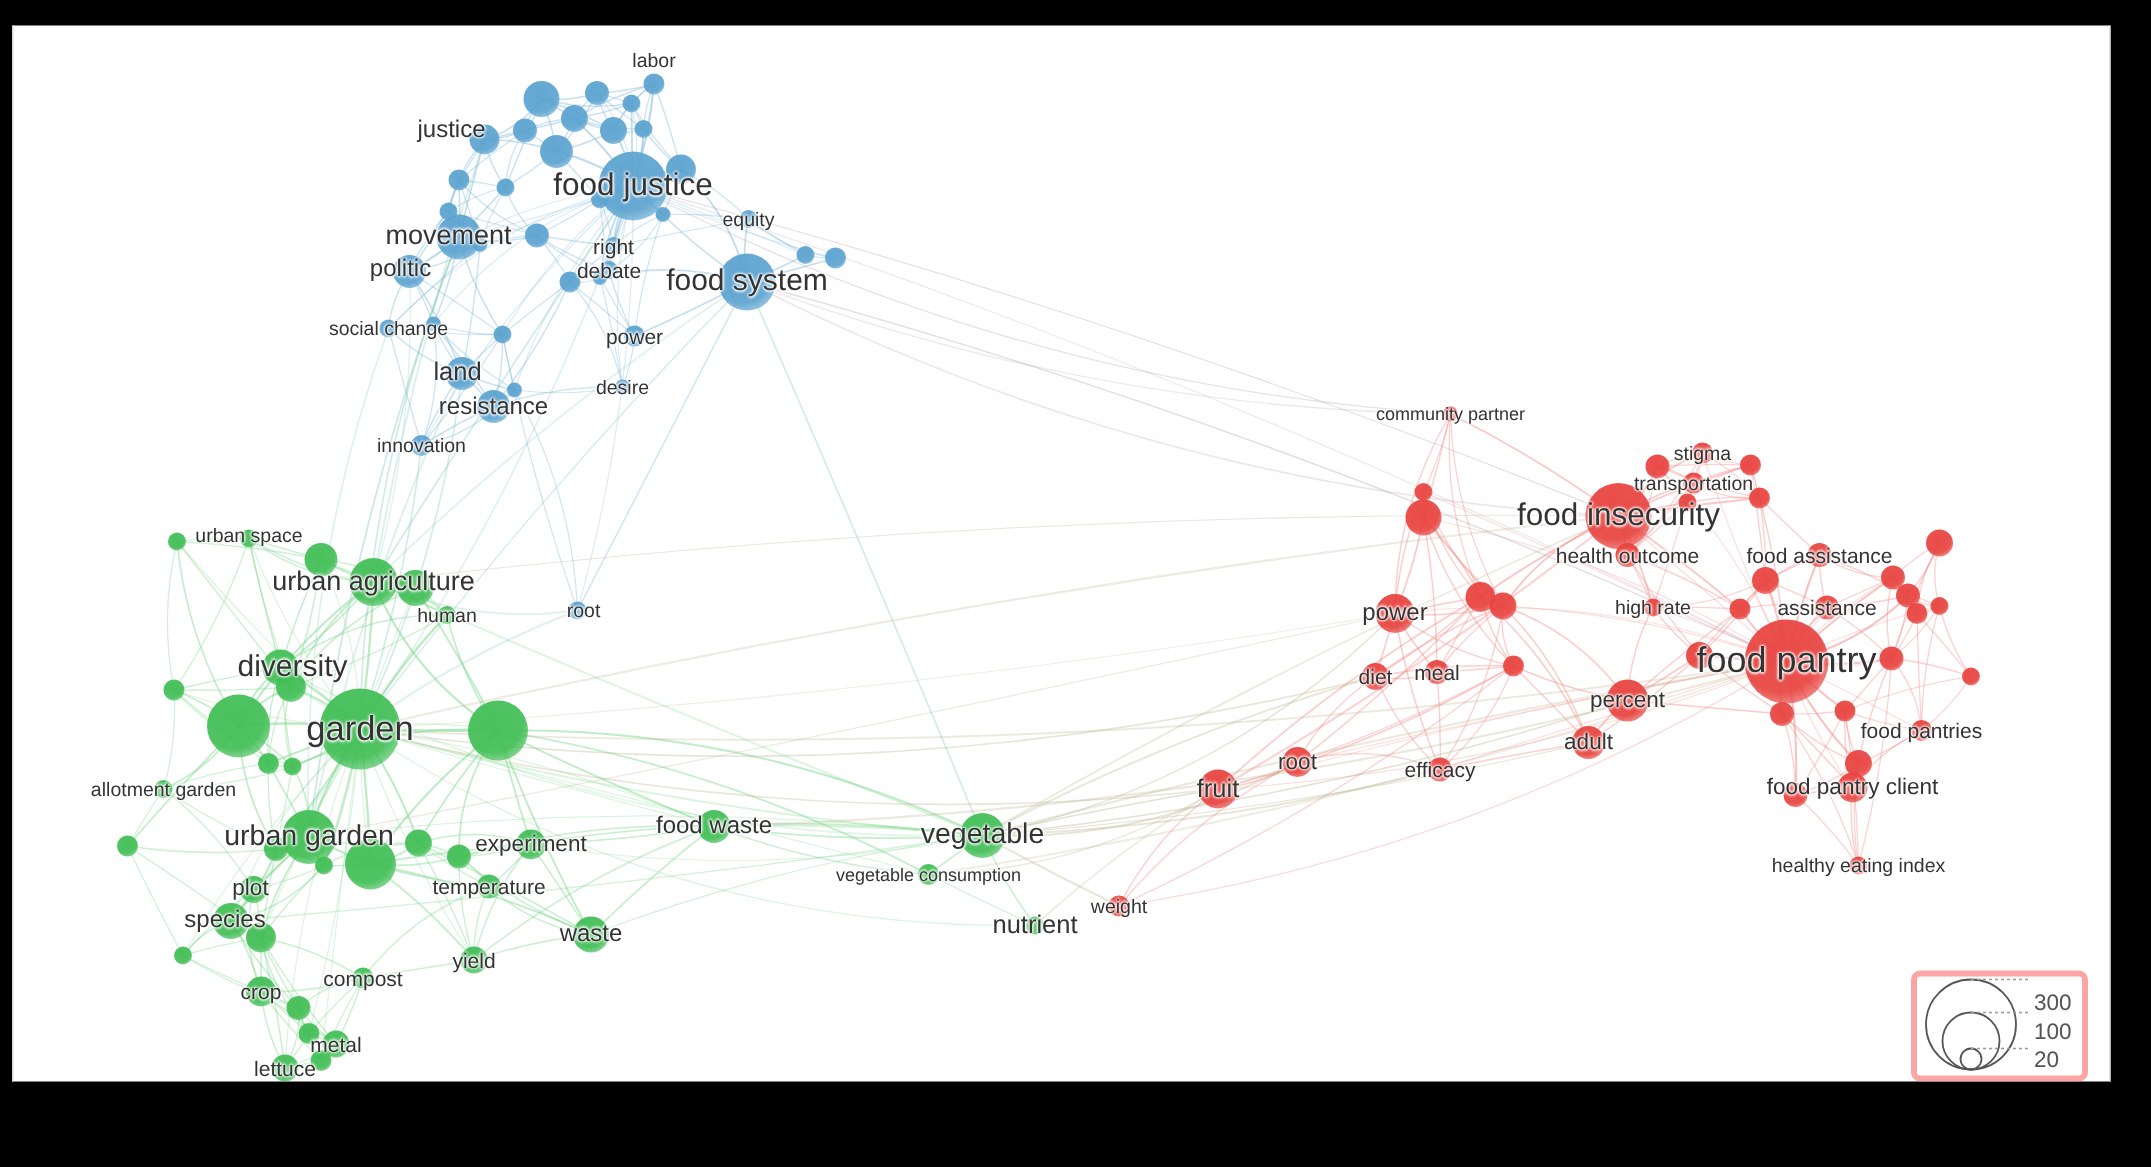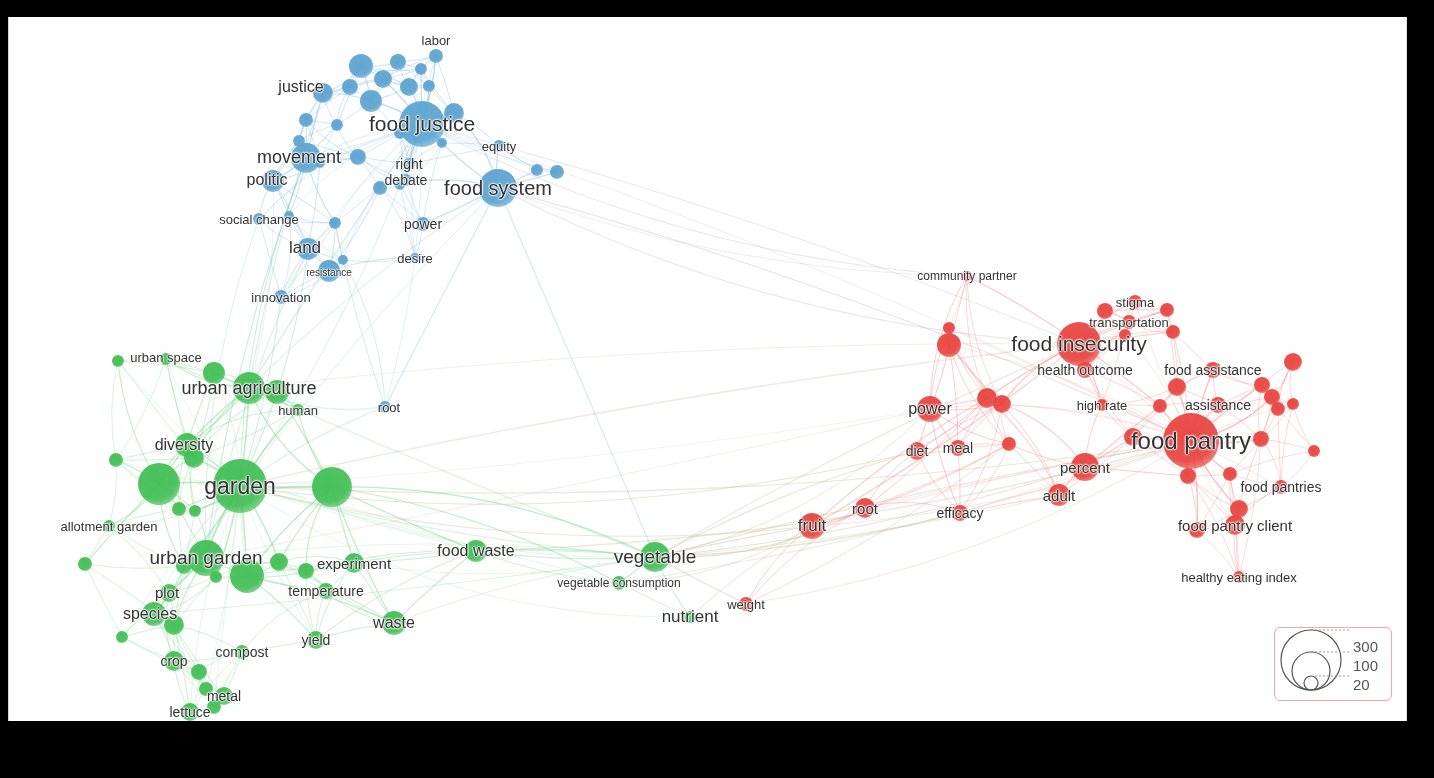--- a/index.html
+++ b/index.html
@@ -45,25 +45,25 @@
     pointer-events: none;
     text-shadow:
        1px  0px 1.5px rgba(255,255,255,0.85),
       -1px  0px 1.5px rgba(255,255,255,0.85),
        0px  1px 1.5px rgba(255,255,255,0.85),
        0px -1px 1.5px rgba(255,255,255,0.85);
   }
   #legend-box {
     position: absolute;
     right: 14px;
-    bottom: 20px;
+    bottom: 0;
     width: 118px;
     height: 74px;
     background: #ffffff;
-    border: 1px solid #fca5a5;
+    border: 4px solid #fca5a5;
     border-radius: 6px;
     box-sizing: border-box;
   }
   #legend-svg { position:absolute; left:0; top:0; width:118px; height:74px; }
   .legend-num {
     position: absolute;
     color: #555555;
     font-family: "Liberation Sans", sans-serif;
     font-size: 15px;
     line-height: 15px;
@@ -945,27 +945,27 @@
         <div class="node-label" style="left: 290px; top: 140px; font-size: 18px;">movement</div>
         <div class="node-label" style="left: 490px; top: 129px; font-size: 13px;">equity</div>
         <div class="node-label" style="left: 258px; top: 163px; font-size: 16px;">politic</div>
         <div class="node-label" style="left: 400px; top: 147px; font-size: 14px;">right</div>
         <div class="node-label" style="left: 397px; top: 163px; font-size: 14px;">debate</div>
         <div class="node-label" style="left: 489px; top: 171px; font-size: 20px;">food system</div>
         <div class="node-label" style="left: 250px; top: 202px; font-size: 13px;">social change</div>
         <div class="node-label" style="left: 414px; top: 207px; font-size: 14px;">power</div>
         <div class="node-label" style="left: 296px; top: 231px; font-size: 17px;">land</div>
         <div class="node-label" style="left: 406px; top: 241px; font-size: 13px;">desire</div>
-        <div class="node-label" style="left: 320px; top: 255px; font-size: 10px; text-align: right;">resistance</div>
+        <div class="node-label" style="left: 320px; top: 255px; font-size: 16px; text-align: right;">resistance</div>
         <div class="node-label" style="left: 272px; top: 280px; font-size: 13px;">innovation</div>
         <div class="node-label" style="left: 380px; top: 390px; font-size: 13px;">root</div>
         <div class="node-label" style="left: 157px; top: 340px; font-size: 13px;">urban space</div>
         <div class="node-label" style="left: 240px; top: 371px; font-size: 18px;">urban agriculture</div>
         <div class="node-label" style="left: 289px; top: 393px; font-size: 13px;">human</div>
-        <div class="node-label" style="left: 175px; top: 428px; font-size: 16px; text-align: right;">diversity</div>
+        <div class="node-label" style="left: 186px; top: 428px; font-size: 20px; text-align: right;">diversity</div>
         <div class="node-label" style="left: 231px; top: 469px; font-size: 23px;">garden</div>
         <div class="node-label" style="left: 100px; top: 509px; font-size: 13px;">allotment garden</div>
         <div class="node-label" style="left: 197px; top: 541px; font-size: 19px;">urban garden</div>
         <div class="node-label" style="left: 158px; top: 575px; font-size: 15px;">plot</div>
         <div class="node-label" style="left: 141px; top: 597px; font-size: 16px;">species</div>
         <div class="node-label" style="left: 345px; top: 546px; font-size: 15px;">experiment</div>
         <div class="node-label" style="left: 317px; top: 574px; font-size: 14px;">temperature</div>
         <div class="node-label" style="left: 467px; top: 534px; font-size: 16px;">food waste</div>
         <div class="node-label" style="left: 385px; top: 606px; font-size: 16px;">waste</div>
         <div class="node-label" style="left: 307px; top: 623px; font-size: 14px;">yield</div>

